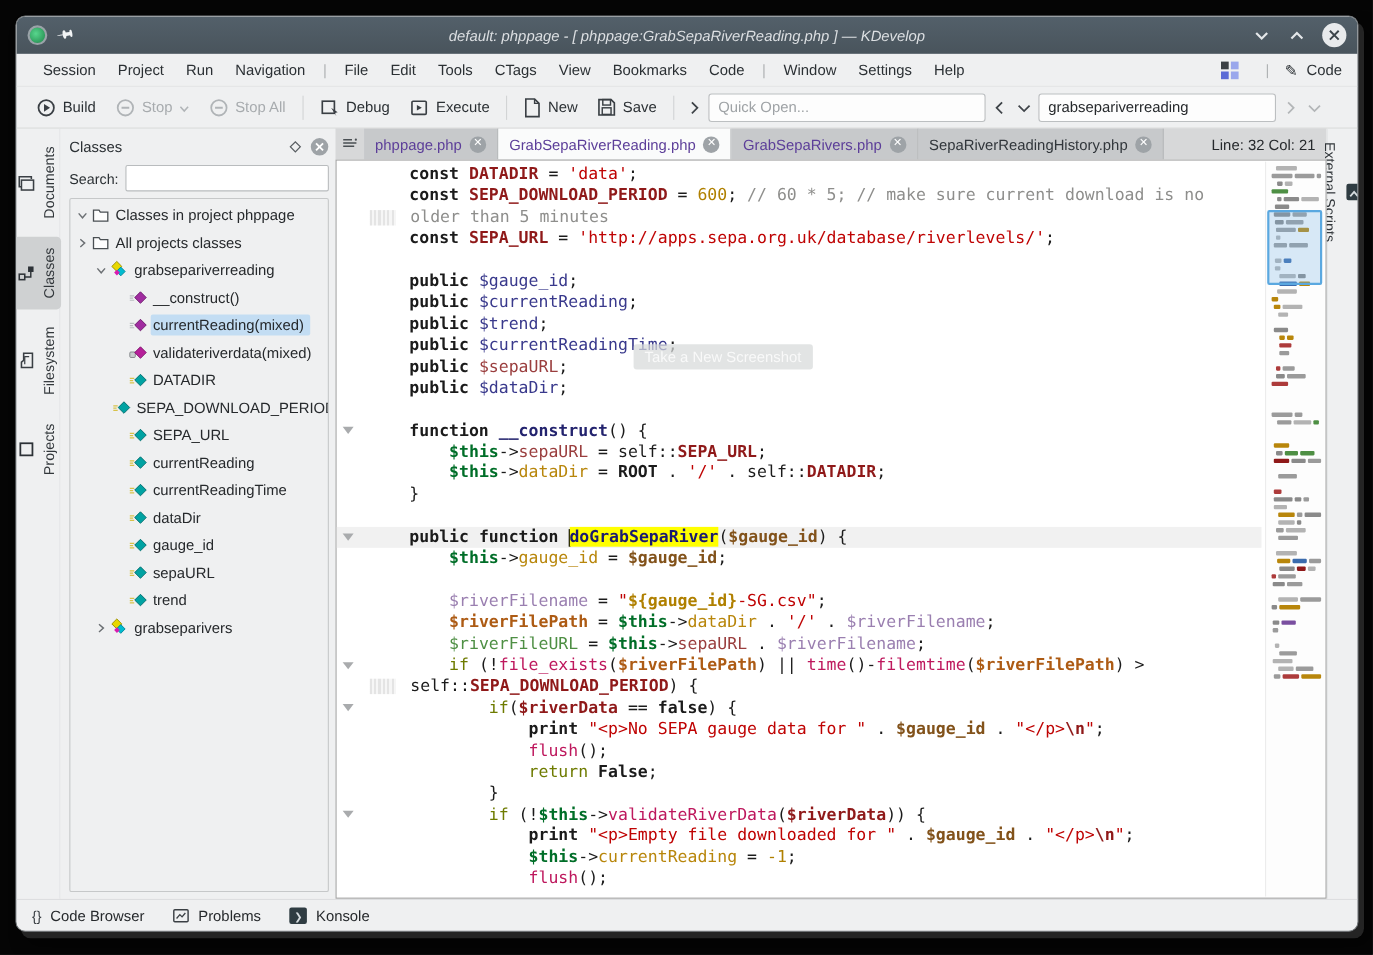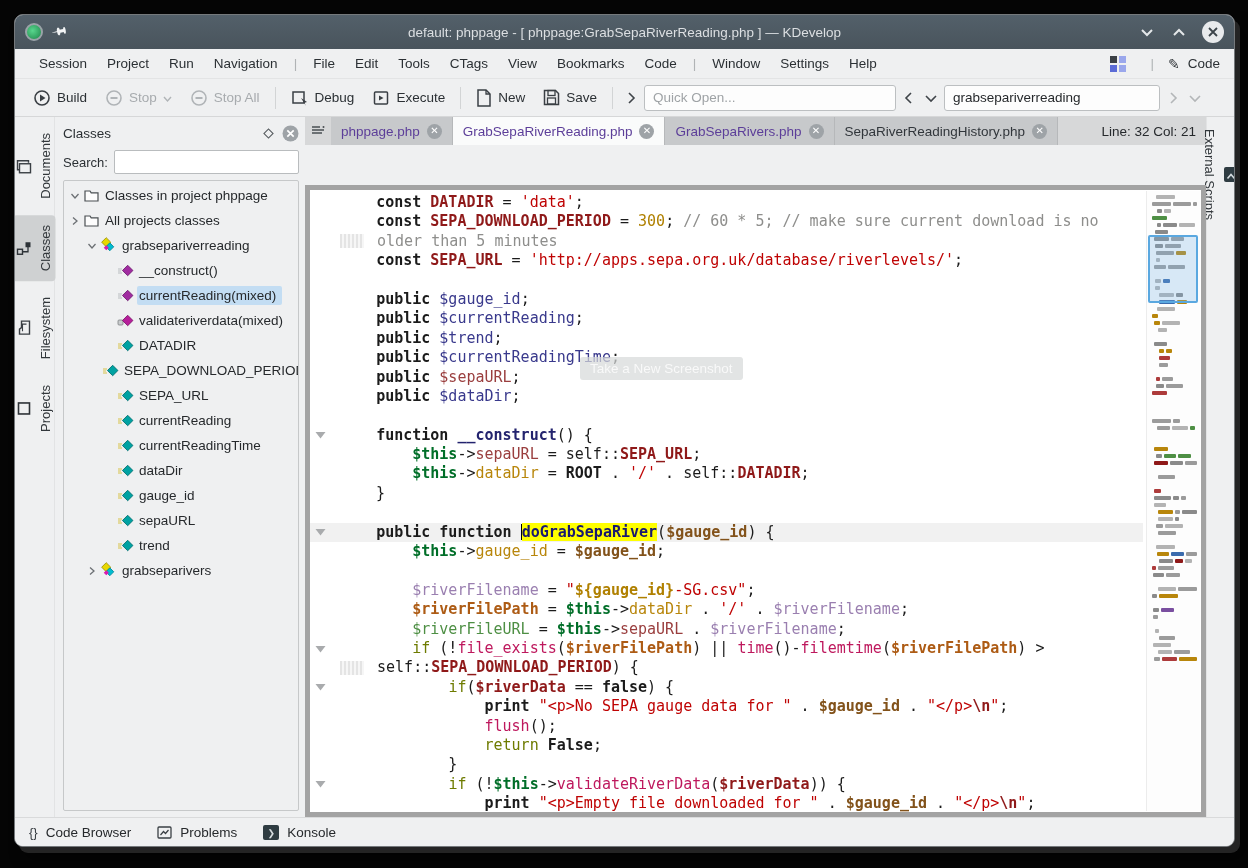--- a/index.html
+++ b/index.html
@@ -4,21 +4,21 @@
 <style>
   html,body{margin:0;padding:0;width:1248px;height:868px;background:#050505;font-family:"Liberation Sans",sans-serif;overflow:hidden;}
   *{box-sizing:border-box;}
   .window{position:absolute;left:14px;top:14px;width:1221px;height:833px;border-radius:9px;overflow:hidden;
           background:#eff0f1;border:1px solid #75797c;box-shadow:5px 6px 0 rgba(40,40,40,.9),10px 12px 14px rgba(0,0,0,.55);}
   
   .titlebar{height:34px;background:linear-gradient(#53606a,#49545c);display:flex;align-items:center;padding:0 10px;color:#dfe3e6;}
   .titlebar .apps{display:flex;align-items:center;gap:10px;width:220px;}
   .app-logo{width:18px;height:18px;border-radius:50%;background:radial-gradient(circle at 40% 40%,#58d68d,#1e8449);border:2px solid #9aa3a8;}
   .pin-ic{color:#f2f4f5;font-size:14px;transform:rotate(35deg);display:inline-block;}
-  .title-text{flex:1;text-align:center;font-size:13.5px;color:#dcdfe2;}
+  .title-text{flex:1;text-align:center;font-size:13.5px;color:#dcdfe2;font-style:italic;}
   .win-btns{width:220px;display:flex;justify-content:flex-end;align-items:center;gap:14px;}
   .win-btns svg{display:block;}
   .close-btn{width:22px;height:22px;border-radius:50%;background:#e8eaec;display:flex;align-items:center;justify-content:center;}
   
   .menubar{height:30px;background:#eff0f1;display:flex;align-items:center;padding:0 14px;font-size:13.5px;color:#2b3034;border-bottom:1px solid #e3e4e5;}
   .menubar .mitem{padding:4px 10px;cursor:default;}
   .menubar .msep{color:#b0b3b5;padding:0 6px;}
   .menubar .spacer{flex:1;}
   .grid-ic{display:inline-grid;grid-template-columns:7px 7px;grid-gap:2px;margin-right:10px;}
   .grid-ic i{width:7px;height:7px;display:block;}
@@ -60,21 +60,21 @@
   
   .editorcol{flex:1;display:flex;flex-direction:column;min-width:0;}
   .tabbar{height:28px;background:#d7d8d9;display:flex;align-items:stretch;font-size:13.5px;color:#2b3034;}
   .tablist-ic{width:26px;display:flex;align-items:center;justify-content:center;color:#4a4f53;}
   .dtab{display:flex;align-items:center;gap:7px;padding:0 10px;background:#c7c9cb;border-right:1px solid #b6b8ba;cursor:default;}
   .dtab.active{background:#fafbfb;}
   .dtab .tname{font-size:13.5px;}
   .dtab .tclose{width:15px;height:15px;border-radius:50%;background:#9ea3a7;display:flex;align-items:center;justify-content:center;color:#fff;font-size:10px;line-height:1;}
   .tab-spacer{flex:1;}
   .linecol{display:flex;align-items:center;padding:0 10px;font-size:13.5px;color:#26292c;}
-  .editor{position:relative;flex:1;background:#ffffff;border:5px solid #a3a3a3;overflow:hidden;margin-top:40px;}
+  .editor{position:relative;flex:1;background:#ffffff;border:1px solid #a3a3a3;overflow:hidden;}
   .codewrap{position:absolute;left:0;top:0;right:58px;bottom:0;overflow:hidden;padding-top:3px;}
   .cline{display:flex;height:19.4px;line-height:19.4px;font-family:"DejaVu Sans Mono",monospace;font-size:15px;white-space:pre;}
   .cline.current{background:#f1f1f1;}
   .gut{width:21px;flex:0 0 21px;display:inline-flex;justify-content:center;color:#a9abad;font-size:10px;align-items:center;}
   .ltext{flex:1;padding-left:9px;}
   .wrapind{display:inline-block;width:24px;height:14px;margin-right:13px;vertical-align:middle;
            background:repeating-linear-gradient(90deg,#e4e4e4 0 2px,#f6f6f6 2px 4px);}
   .t-p{color:#1b1b1b}.t-k{color:#1b1b1b;font-weight:bold}.t-cn{color:#8f1919;font-weight:bold}
   .t-s{color:#bf0303}.t-n{color:#b08000}.t-c{color:#8e8e8c}.t-th{color:#006e28;font-weight:bold}
   .t-fn{color:#be185d}.t-cf{color:#6e7b00}.t-mv{color:#b8860b}.t-mr{color:#9a3e3e}.t-pi{color:#39398c}
@@ -517,21 +517,21 @@
               <span class="tname" style="color: rgb(49, 54, 59); text-align: center;">SepaRiverReadingHistory.php</span>
               <span class="tclose">✕</span>
             </span>
           </span>
         <span class="tab-spacer"></span>
         <span class="linecol">Line: 32 Col: 21</span>
       </div>
       <div class="editor">
         <div class="codewrap" id="code-lines">
             <div class="cline"><span class="gut"></span><span class="ltext"><span class="t-p">    </span><span class="t-k">const</span><span class="t-p"> </span><span class="t-cn">DATADIR</span><span class="t-p"> = </span><span class="t-s">'data'</span><span class="t-p">;</span></span></div>
-            <div class="cline"><span class="gut"></span><span class="ltext"><span class="t-p">    </span><span class="t-k">const</span><span class="t-p"> </span><span class="t-cn">SEPA_DOWNLOAD_PERIOD</span><span class="t-p"> = </span><span class="t-n">300</span><span class="t-p">;</span><span class="t-c"> // 60 * 5; // make sure current download is no</span></span></div>
+            <div class="cline"><span class="gut"></span><span class="ltext"><span class="t-p">    </span><span class="t-k">const</span><span class="t-p"> </span><span class="t-cn">SEPA_DOWNLOAD_PERIOD</span><span class="t-p"> = </span><span class="t-n">600</span><span class="t-p">;</span><span class="t-c"> // 60 * 5; // make sure current download is no</span></span></div>
             <div class="cline"><span class="gut"></span><span class="ltext"><span class="wrapind"></span><span class="t-c">older than 5 minutes</span></span></div>
             <div class="cline"><span class="gut"></span><span class="ltext"><span class="t-p">    </span><span class="t-k">const</span><span class="t-p"> </span><span class="t-cn">SEPA_URL</span><span class="t-p"> = </span><span class="t-s">'http://apps.sepa.org.uk/database/riverlevels/'</span><span class="t-p">;</span></span></div>
             <div class="cline"><span class="gut"></span><span class="ltext"></span></div>
             <div class="cline"><span class="gut"></span><span class="ltext"><span class="t-p">    </span><span class="t-k">public</span><span class="t-p"> </span><span class="t-pi">$gauge_id</span><span class="t-p">;</span></span></div>
             <div class="cline"><span class="gut"></span><span class="ltext"><span class="t-p">    </span><span class="t-k">public</span><span class="t-p"> </span><span class="t-pi">$currentReading</span><span class="t-p">;</span></span></div>
             <div class="cline"><span class="gut"></span><span class="ltext"><span class="t-p">    </span><span class="t-k">public</span><span class="t-p"> </span><span class="t-pi">$trend</span><span class="t-p">;</span></span></div>
             <div class="cline"><span class="gut"></span><span class="ltext"><span class="t-p">    </span><span class="t-k">public</span><span class="t-p"> </span><span class="t-pi">$currentReadingTime</span><span class="t-p">;</span></span></div>
             <div class="cline"><span class="gut"></span><span class="ltext"><span class="t-p">    </span><span class="t-k">public</span><span class="t-p"> </span><span class="t-mr">$sepaURL</span><span class="t-p">;</span></span></div>
             <div class="cline"><span class="gut"></span><span class="ltext"><span class="t-p">    </span><span class="t-k">public</span><span class="t-p"> </span><span class="t-pi">$dataDir</span><span class="t-p">;</span></span></div>
             <div class="cline"><span class="gut"></span><span class="ltext"></span></div>

